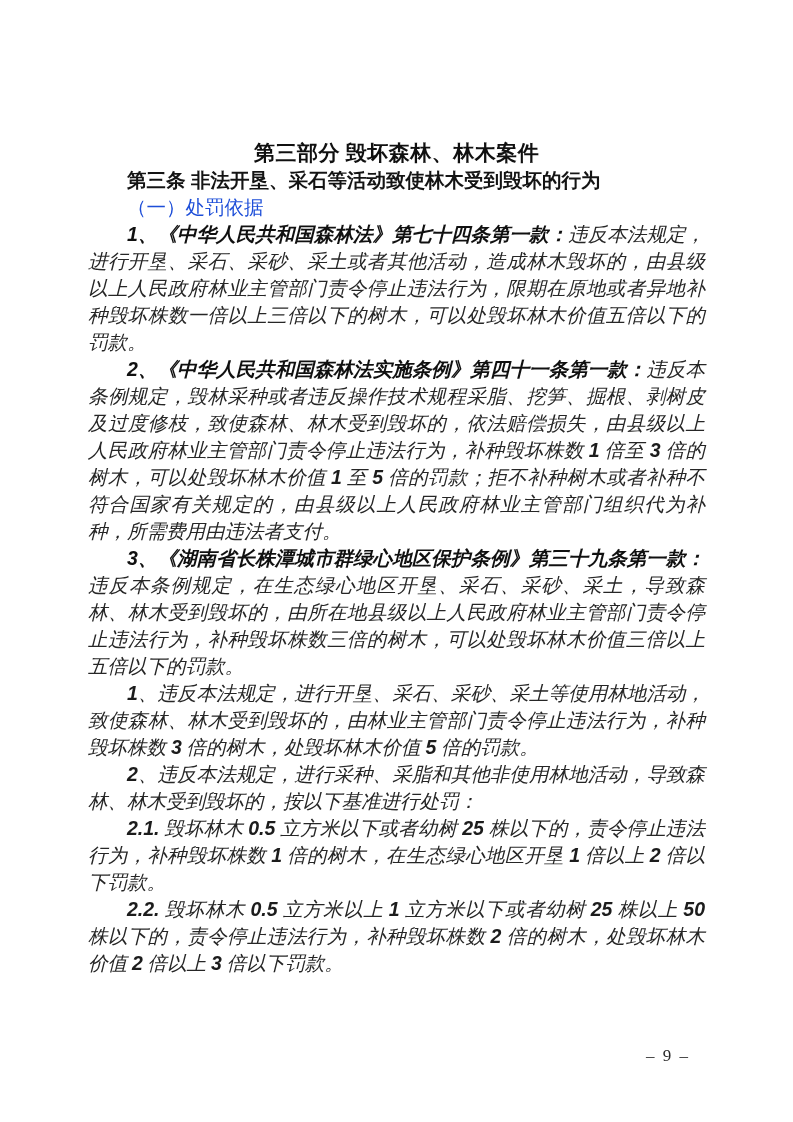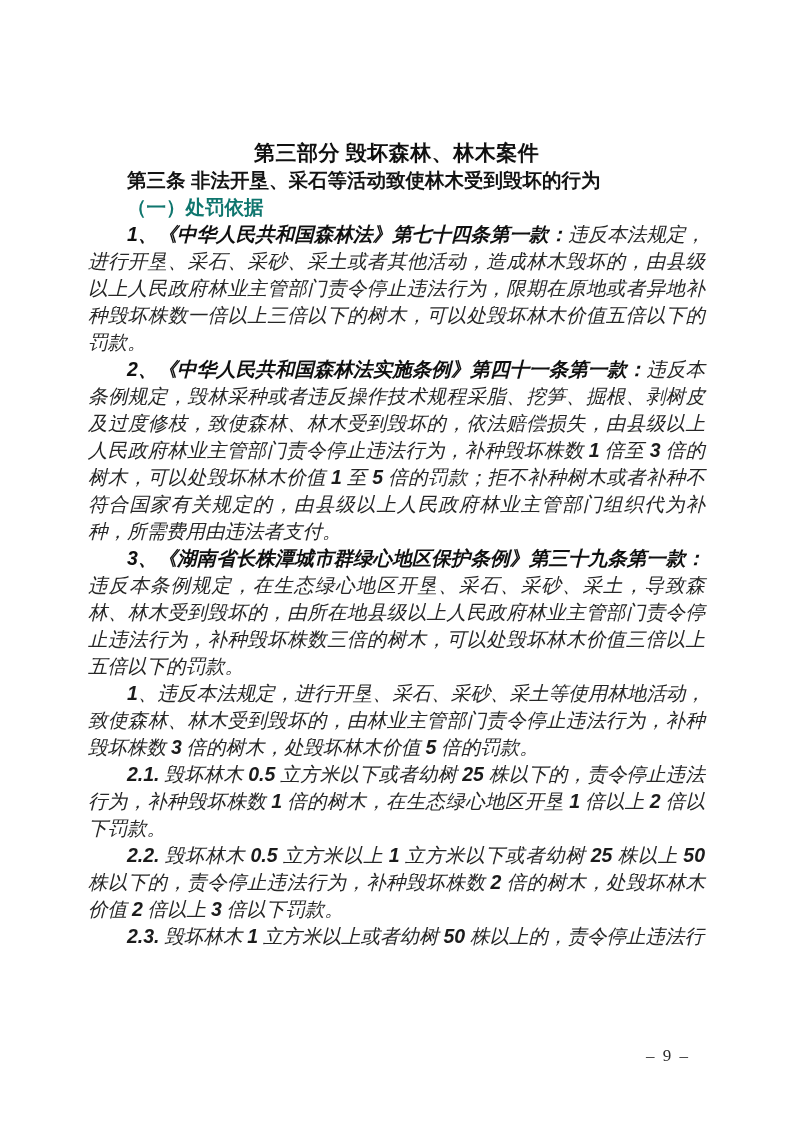--- a/index.html
+++ b/index.html
@@ -35,25 +35,25 @@
     font-family: "Liberation Sans", sans-serif;
     font-weight: bold;
     font-size: 19.5px;
     line-height: 27px;
     text-indent: 2em;
     color: #141414;
   }
   .section-heading {
     margin: 0;
     font-family: "Liberation Sans", sans-serif;
-    font-weight: bold;
+    font-weight: normal;
     font-size: 19.5px;
     line-height: 27px;
     text-indent: 2em;
-    color: #0f766e;
+    color: #1d4ed8;
   }
   .body-para {
     margin: 0;
     font-family: "Liberation Serif", serif;
     font-weight: normal;
     font-size: 19.5px;
     line-height: 27px;
     text-align: justify;
     text-indent: 2em;
     color: #262626;
@@ -96,23 +96,23 @@
 
     <p class="body-para"><span class="seg-b">1、《中华人民共和国森林法》第七十四条第一款：</span><span>违反本法规定，进行开垦、采石、采砂、采土或者其他活动，造成林木毁坏的，由县级以上人民政府林业主管部门责令停止违法行为，限期在原地或者异地补种毁坏株数一倍以上三倍以下的树木，可以处毁坏林木价值五倍以下的罚款。</span></p>
 
     <p class="body-para"><span class="seg-b">2、《中华人民共和国森林法实施条例》第四十一条第一款：</span><span>违反本条例规定，毁林采种或者违反操作技术规程采脂、挖笋、掘根、剥树皮及过度修枝，致使森林、林木受到毁坏的，依法赔偿损失，由县级以上人民政府林业主管部门责令停止违法行为，补种毁坏株数 </span><span class="seg-n">1</span><span> 倍至 </span><span class="seg-n">3</span><span> 倍的树木，可以处毁坏林木价值 </span><span class="seg-n">1</span><span> 至 </span><span class="seg-n">5</span><span> 倍的罚款；拒不补种树木或者补种不符合国家有关规定的，由县级以上人民政府林业主管部门组织代为补种，所需费用由违法者支付。</span></p>
 
     <p class="body-para"><span class="seg-b">3、《湖南省长株潭城市群绿心地区保护条例》第三十九条第一款：</span><span>违反本条例规定，在生态绿心地区开垦、采石、采砂、采土，导致森林、林木受到毁坏的，由所在地县级以上人民政府林业主管部门责令停止违法行为，补种毁坏株数三倍的树木，可以处毁坏林木价值三倍以上五倍以下的罚款。</span></p>
 
 
     <p class="body-para"><span class="seg-n">1</span><span>、违反本法规定，进行开垦、采石、采砂、采土等使用林地活动，致使森林、林木受到毁坏的，由林业主管部门责令停止违法行为，补种毁坏株数 </span><span class="seg-n">3</span><span> 倍的树木，处毁坏林木价值 </span><span class="seg-n">5</span><span> 倍的罚款。</span></p>
 
+    <p class="body-para"><span class="seg-n">2</span><span>、违反本法规定，进行采种、采脂和其他非使用林地活动，导致森林、林木受到毁坏的，按以下基准进行处罚：</span></p>
 
     <p class="body-para"><span class="seg-n">2.1.</span><span> 毁坏林木 </span><span class="seg-n">0.5</span><span> 立方米以下或者幼树 </span><span class="seg-n">25</span><span> 株以下的，责令停止违法行为，补种毁坏株数 </span><span class="seg-n">1</span><span> 倍的树木，在生态绿心地区开垦 </span><span class="seg-n">1</span><span> 倍以上 </span><span class="seg-n">2</span><span> 倍以下罚款。</span></p>
 
     <p class="body-para"><span class="seg-n">2.2.</span><span> 毁坏林木 </span><span class="seg-n">0.5</span><span> 立方米以上 </span><span class="seg-n">1</span><span> 立方米以下或者幼树 </span><span class="seg-n">25</span><span> 株以上 </span><span class="seg-n">50</span><span> 株以下的，责令停止违法行为，补种毁坏株数 </span><span class="seg-n">2</span><span> 倍的树木，处毁坏林木价值 </span><span class="seg-n">2</span><span> 倍以上 </span><span class="seg-n">3</span><span> 倍以下罚款。</span></p>
 
-    <p class="body-para"><span class="seg-n">2.3.</span><span> 毁坏林木 </span><span class="seg-n">1</span><span> 立方米以上或者幼树 </span><span class="seg-n">50</span><span> 株以上的，责令停止违法行</span></p>
 
   </div>
 
   <div class="page-number">– 9 –</div>
 </div>
 
 </body></html>

